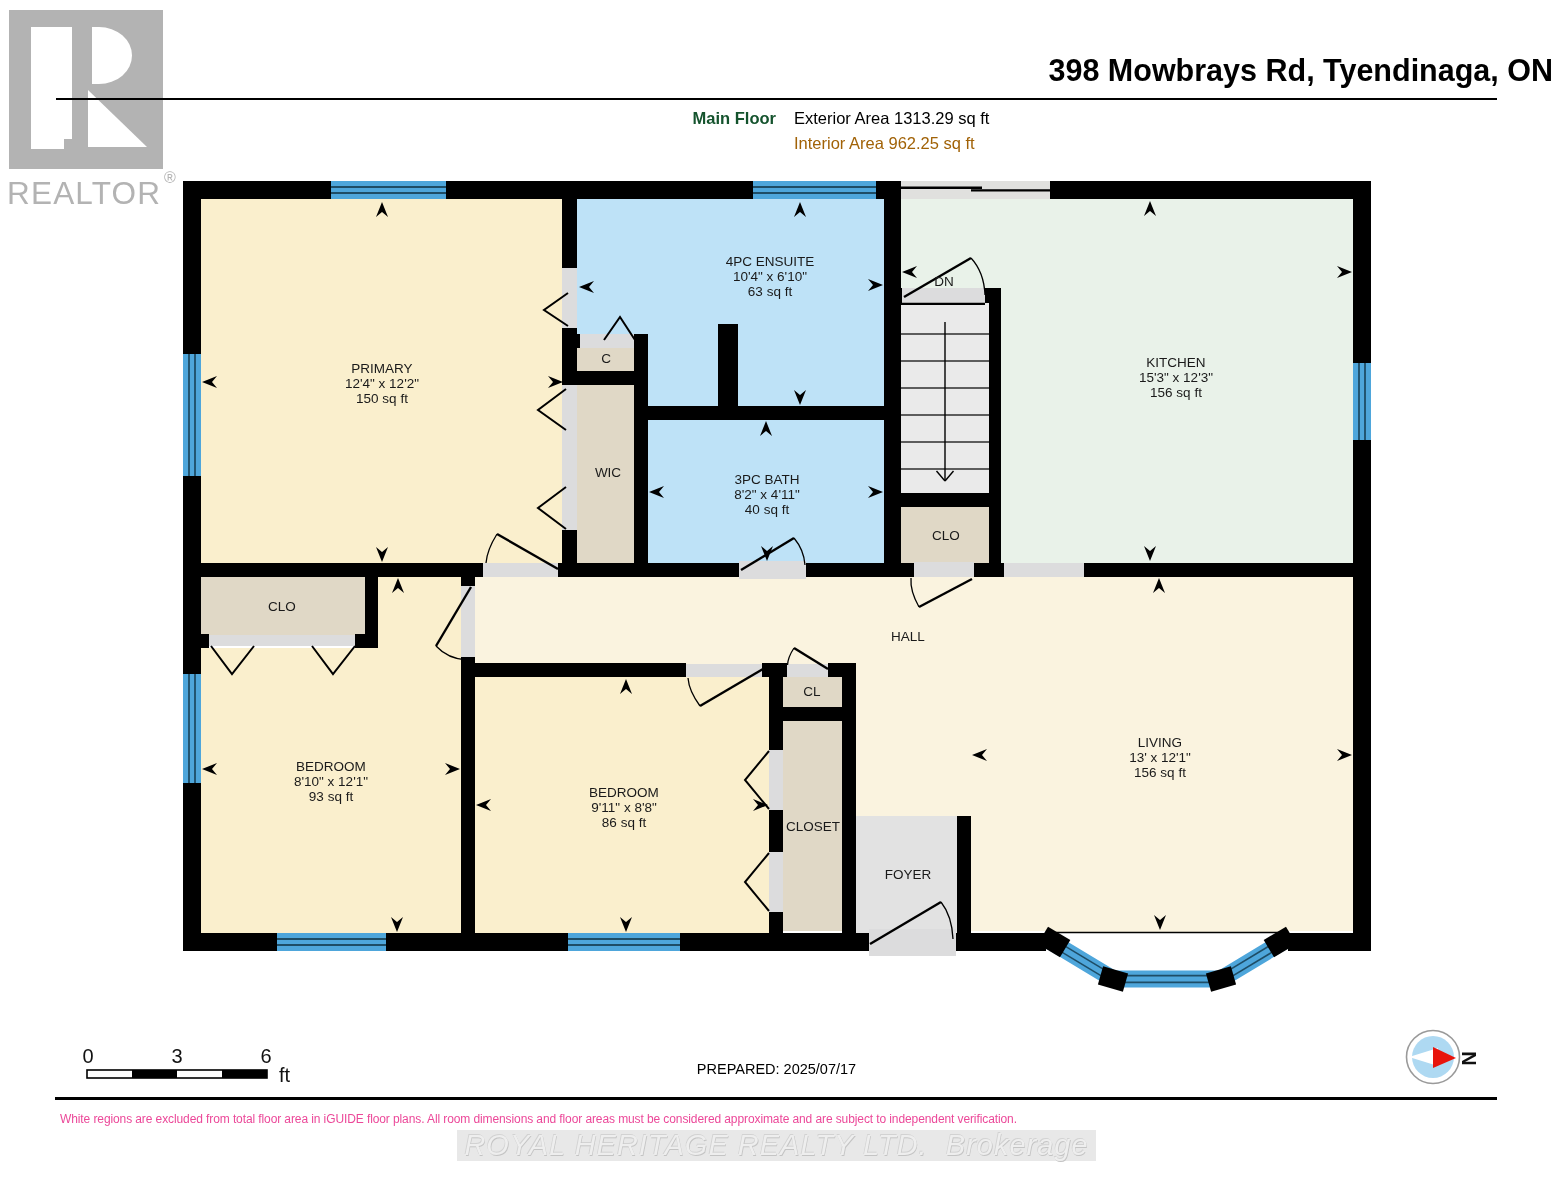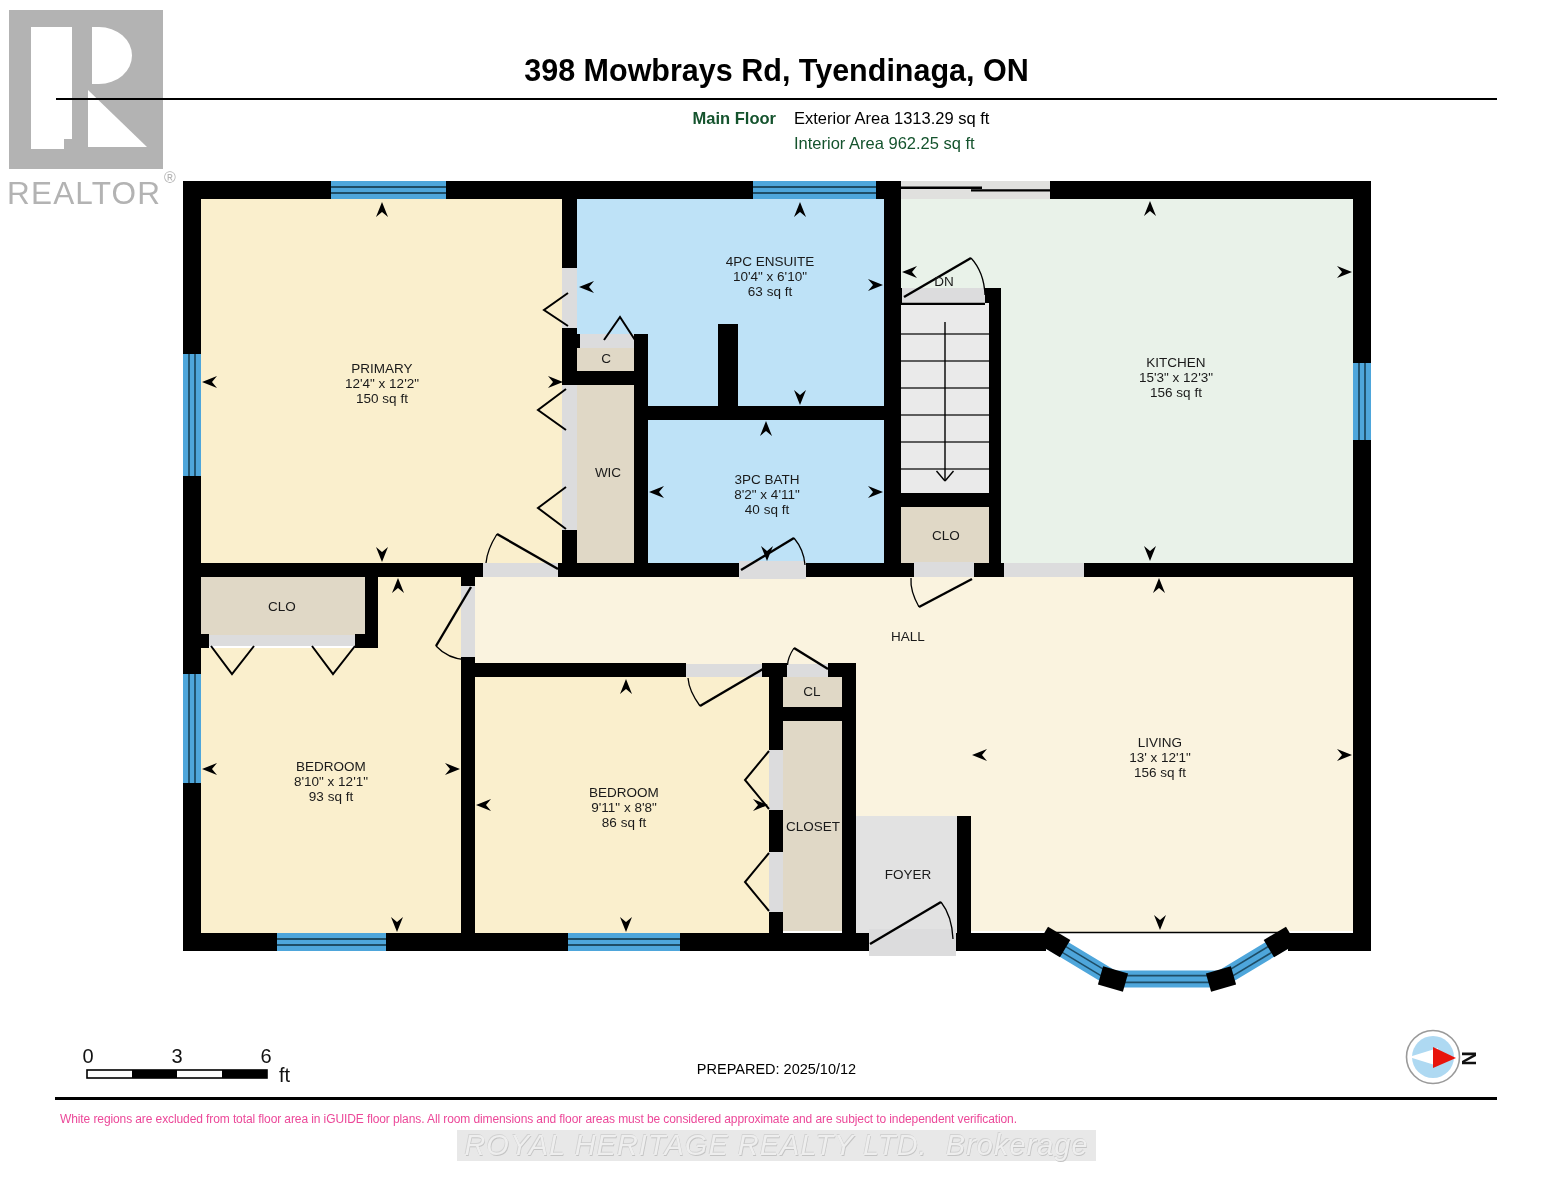--- a/index.html
+++ b/index.html
@@ -11,25 +11,25 @@
 
 <svg width="200" height="220" viewBox="0 0 200 220" style="position:absolute;left:0;top:0">
  <rect x="9" y="10" width="154" height="159" fill="#b3b3b3"></rect>
  <rect x="31" y="27" width="41" height="122" fill="#ffffff"></rect>
  <rect x="64" y="139" width="8" height="10" fill="#b3b3b3"></rect>
  <path d="M92,27 L99,27 A33,28.5 0 0 1 99,84 L92,84 Z" fill="#ffffff"></path>
  <path d="M88,90 L88,147 L147,147 Z" fill="#ffffff"></path>
  <text x="7" y="204" font-size="31.5" fill="#b3b3b3" letter-spacing="1.2">REALTOR</text>
  <text x="164" y="183" font-size="16" fill="#b3b3b3">®</text>
 </svg>
- <div class="abs" style="left:0;top:53px;width:1553px;text-align:center;font-size:30.5px;font-weight:bold;color:#000;">398 Mowbrays Rd, Tyendinaga, ON</div>
+ <div class="abs" style="left:0;top:53px;width:1553px;text-align:right;font-size:30.5px;font-weight:bold;color:#000;">398 Mowbrays Rd, Tyendinaga, ON</div>
  <div class="abs" style="left:56px;top:97.5px;width:1441px;height:2.6px;background:#000;"></div>
  <div class="abs" style="left:0;top:109px;width:776px;text-align:right;font-size:16.5px;font-weight:bold;color:#14532d;">Main Floor</div>
  <div class="abs" style="left:794px;top:109px;font-size:16.5px;color:#000;">Exterior Area 1313.29 sq ft</div>
- <div class="abs" style="left:794px;top:133.5px;font-size:16.5px;color:#14532d;">Interior Area 962.25 sq ft</div>
+ <div class="abs" style="left:794px;top:133.5px;font-size:16.5px;color:#a16207;">Interior Area 962.25 sq ft</div>
  <svg class="abs" style="left:0;top:0" width="1553" height="1200" viewBox="0 0 1553 1200" font-family="Liberation Sans, sans-serif">
 <rect x="201" y="199" width="361" height="364" fill="#faefcd"></rect>
 <rect x="201" y="648" width="260" height="285" fill="#faefcd"></rect>
 <rect x="378" y="577" width="83" height="71" fill="#faefcd"></rect>
 <rect x="475" y="677" width="294" height="256" fill="#faefcd"></rect>
 <rect x="475" y="577" width="878" height="100" fill="#faf3df"></rect>
 <rect x="856" y="677" width="497" height="139" fill="#faf3df"></rect>
 <rect x="971" y="816" width="382" height="115" fill="#faf3df"></rect>
 <rect x="1046" y="905" width="242" height="28" fill="#faf3df"></rect>
 <rect x="577" y="199" width="307" height="221" fill="#bee2f7"></rect>
@@ -239,21 +239,21 @@
 
 <svg width="320" height="60" viewBox="0 0 320 60" style="position:absolute;left:60px;top:1040px">
  <text x="28" y="23" font-size="20" fill="#111" text-anchor="middle">0</text>
  <text x="117" y="23" font-size="20" fill="#111" text-anchor="middle">3</text>
  <text x="206" y="23" font-size="20" fill="#111" text-anchor="middle">6</text>
  <rect x="27" y="30" width="180" height="8" fill="#ffffff" stroke="#000" stroke-width="1.6"></rect>
  <rect x="72" y="30" width="45" height="8" fill="#000"></rect>
  <rect x="162" y="30" width="45" height="8" fill="#000"></rect>
  <text x="219" y="42" font-size="20" fill="#111">ft</text>
 </svg>
- <div class="abs" style="left:0;top:1061px;width:1553px;text-align:center;font-size:14.5px;color:#000;">PREPARED: 2025/10/12</div>
+ <div class="abs" style="left:0;top:1061px;width:1553px;text-align:center;font-size:14.5px;color:#000;">PREPARED: 2025/07/17</div>
 
 <svg width="110" height="80" viewBox="0 0 110 80" style="position:absolute;left:1380px;top:1020px">
  <circle cx="53" cy="37" r="26.5" fill="#ffffff" stroke="#9a9a9a" stroke-width="1.6"></circle>
  <circle cx="53" cy="37" r="21" fill="#aed9f2"></circle>
  <polygon points="29,37 58,28 58,46" fill="#ffffff"></polygon>
  <polygon points="53,27 76,38 53,48" fill="#e8140c"></polygon>
  <text x="90" y="30.4" font-size="20" font-weight="bold" fill="#111" text-anchor="middle" transform="rotate(90,82,30.4)">N</text>
 </svg>
  <div class="abs" style="left:55px;top:1096.5px;width:1442px;height:3px;background:#000;"></div>
  <div class="abs" style="left:60px;top:1112px;font-size:12px;letter-spacing:-0.1px;color:#ec4899;">White regions are excluded from total floor area in iGUIDE floor plans. All room dimensions and floor areas must be considered approximate and are subject to independent verification.</div>

